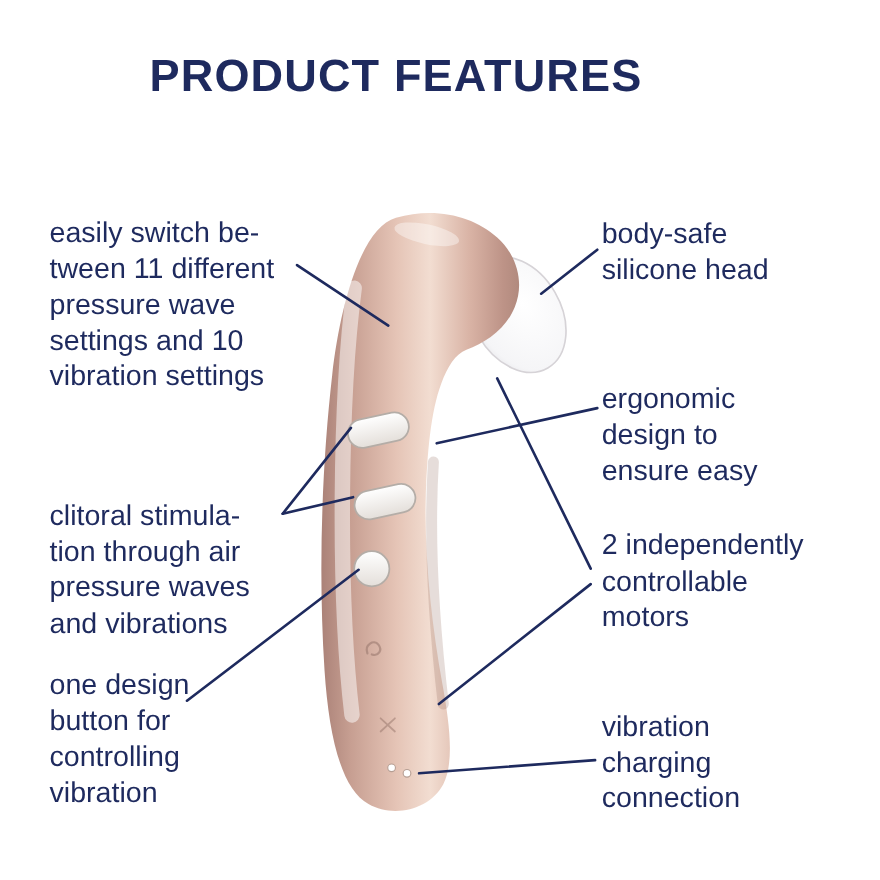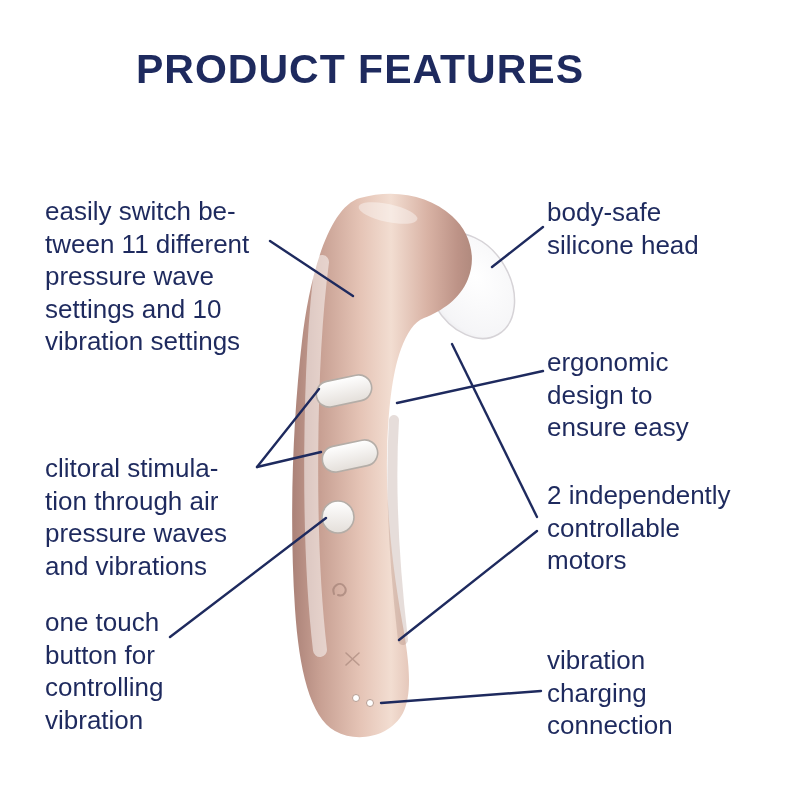--- a/index.html
+++ b/index.html
@@ -103,21 +103,21 @@
 
 <div class="note n-l1">easily switch be-
 tween 11 different
 pressure wave
 settings and 10
 vibration settings</div>
 <div class="note n-l2">clitoral stimula-
 tion through air
 pressure waves
 and vibrations</div>
-<div class="note n-l3">one touch
+<div class="note n-l3">one design
 button for
 controlling
 vibration</div>
 <div class="note n-r1">body-safe
 silicone head</div>
 <div class="note n-r2">ergonomic
 design to
 ensure easy</div>
 <div class="note n-r3">2 independently
 controllable

